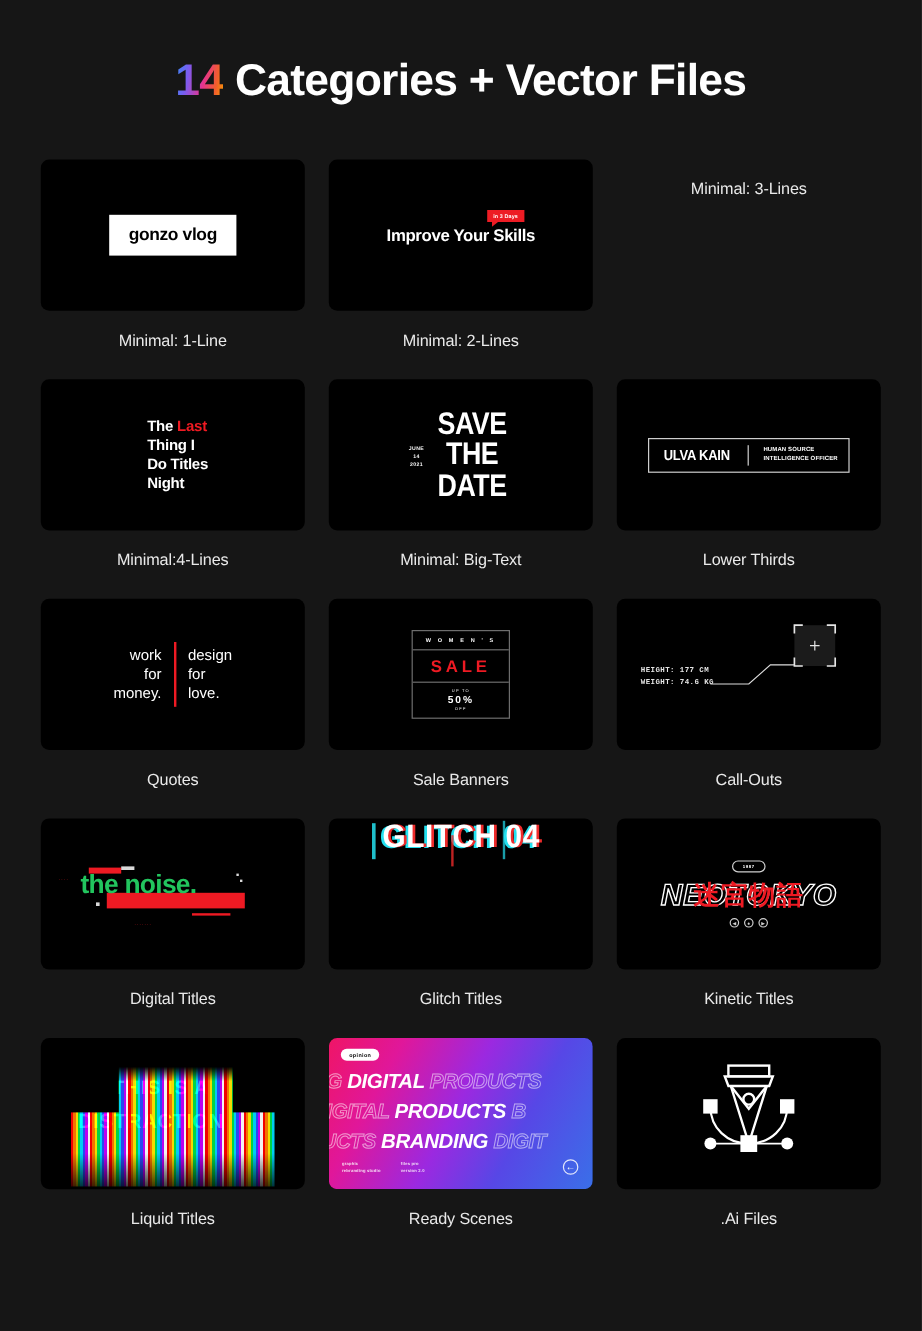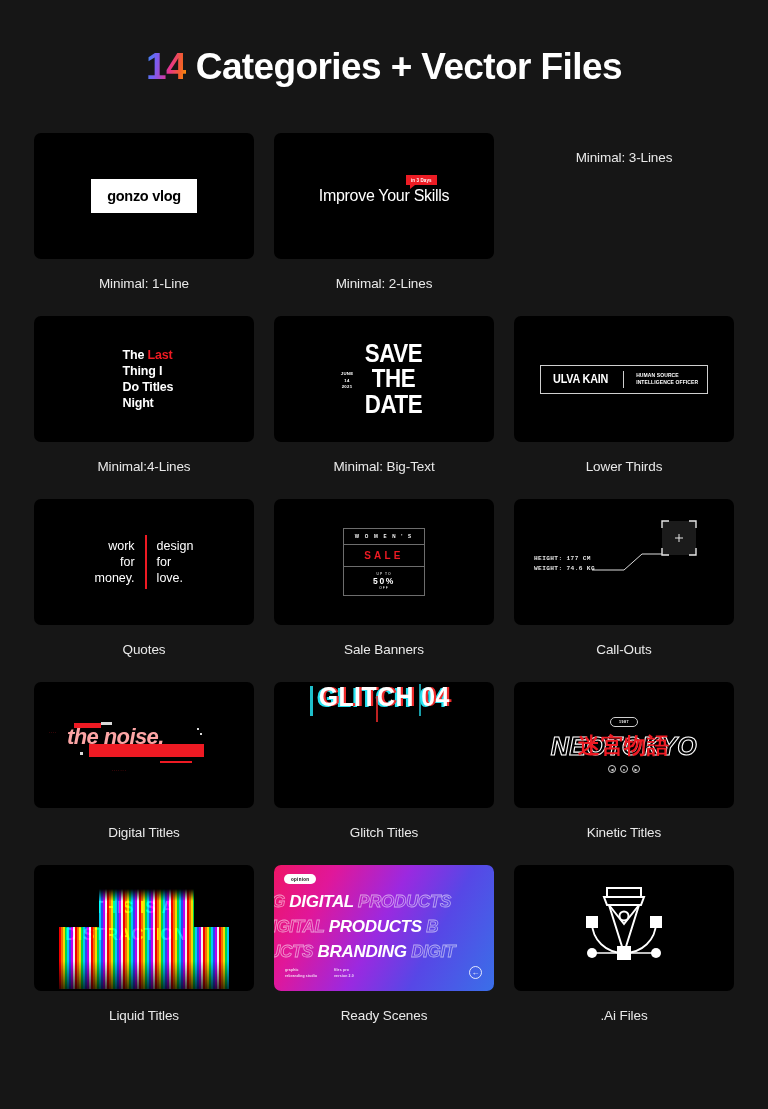--- a/index.html
+++ b/index.html
@@ -83,21 +83,21 @@
     letter-spacing: -0.3px;
     white-space: nowrap;
   }
 
   
   .c-improve {
     display:flex; align-items:center; justify-content:center; height:100%;
     position: relative;
   }
   .c-improve .main {
-    color:#fff; font-weight:normal; font-size:16px; letter-spacing:-0.3px;
+    color:#fff; font-weight:bold; font-size:14px; letter-spacing:-0.3px;
     white-space:nowrap;
   }
   .c-improve .tag {
     position:absolute;
     left: 132px; top: 42px;
     background:#ed1c24;
     color:#ffffff;
     font-size:4.5px;
     font-weight:bold;
     padding: 2.5px 5px;
@@ -174,42 +174,42 @@
 
   
   .c-sale { height:100%; display:flex; align-items:center; justify-content:center; }
   .c-sale .tbl { width:82px; border:1px solid #6d6d6d; }
   .c-sale .r {
     border-bottom:1px solid #6d6d6d;
     text-align:center; padding:5px 2px;
   }
   .c-sale .r:last-child { border-bottom:none; }
   .c-sale .w { color:#fff; font-size:4.6px; font-weight:bold; letter-spacing:2.2px; }
-  .c-sale .s { color:#ee1a23; font-size:10px; font-weight:bold; letter-spacing:3.2px; }
+  .c-sale .s { color:#ee1a23; font-size:14px; font-weight:bold; letter-spacing:3.2px; }
   .c-sale .upto { color:#fff; font-size:3.3px; letter-spacing:1px; }
   .c-sale .pc { color:#fff; font-size:8.5px; font-weight:bold; letter-spacing:1.6px; line-height:1.25; }
   .c-sale .off { color:#fff; font-size:3.3px; letter-spacing:1px; }
 
   
   .c-call { height:100%; position:relative; }
   .c-call .stats {
     position:absolute; left:20px; top:55px;
     color:#e4e4e4; font-size:6.2px; font-weight:bold; line-height:1.65;
     letter-spacing:0.35px;
     font-family:"Liberation Mono", monospace;
     white-space:nowrap;
   }
   .c-call svg { position:absolute; left:0; top:0; }
 
   
   .c-noise { height:100%; position:relative; }
   .c-noise .txt {
     position:absolute; left:33px; top:42px;
-    color:#fca5a5; font-weight:bold; font-size:22px; letter-spacing:-0.6px;
-    z-index:3; white-space:nowrap;font-style:italic;
+    color:#22c55e; font-weight:bold; font-size:22px; letter-spacing:-0.6px;
+    z-index:3; white-space:nowrap;
   }
   .c-noise .redbar {
     position:absolute; background:#ee1a23; z-index:2;
   }
   .c-noise .rb1 { left:40px; top:41px; width:27px; height:5px; }
   .c-noise .rb2 { left:55px; top:62px; width:115px; height:13px; }
   .c-noise .rb3 { left:126px; top:79px; width:32px; height:2px; }
   .c-noise .whitebar {
     position:absolute; background:#d9d9d9; z-index:2;
   }

